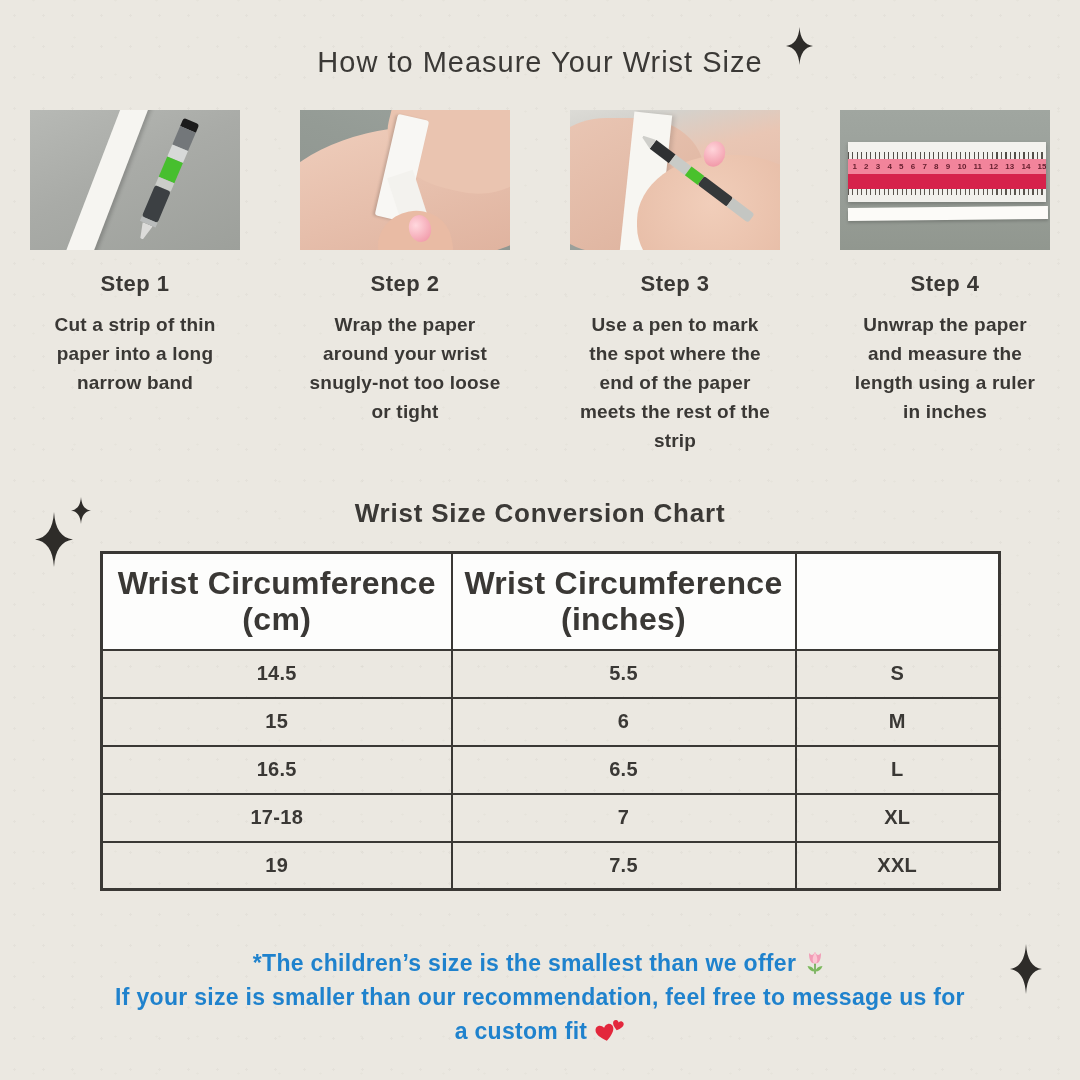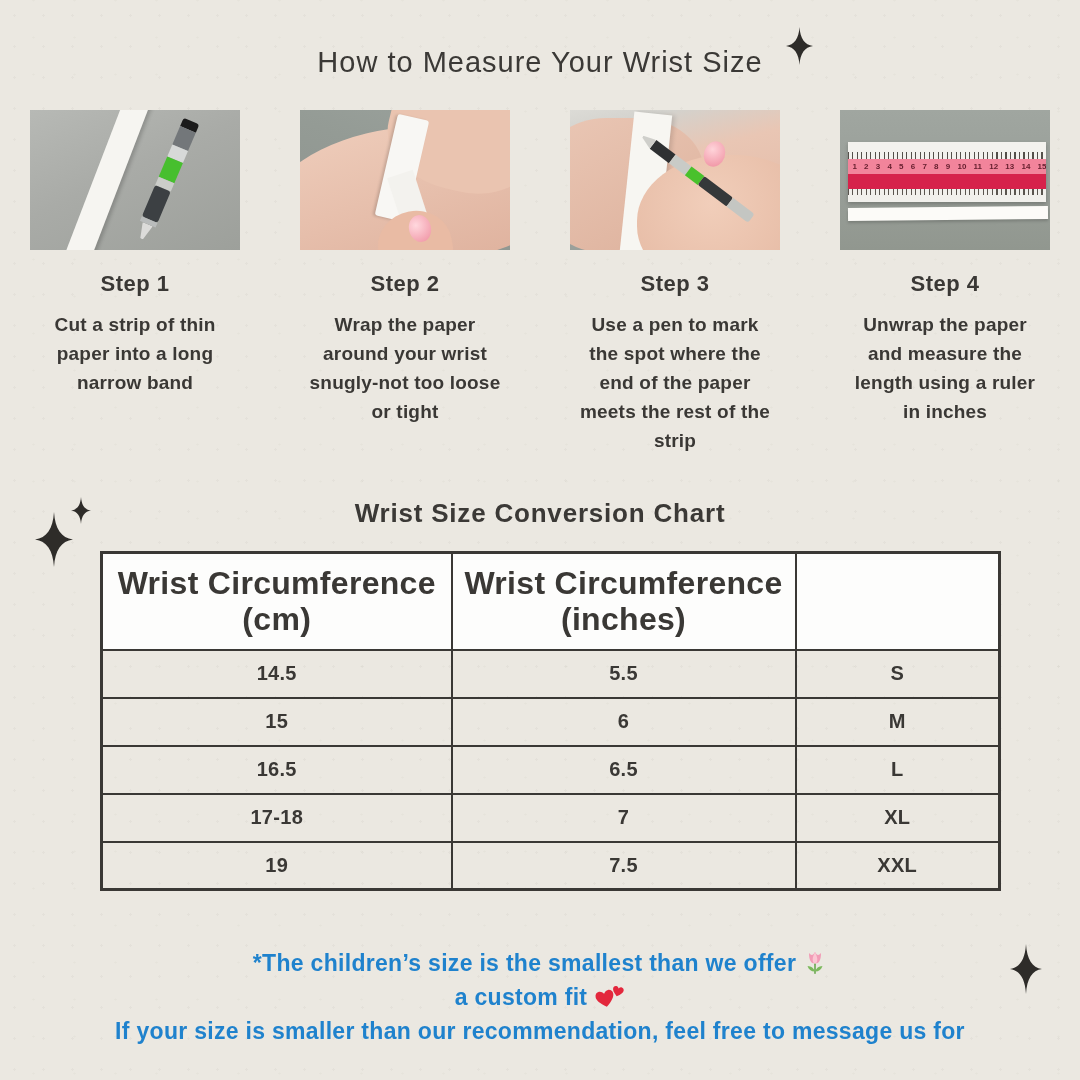--- a/index.html
+++ b/index.html
@@ -271,22 +271,22 @@
   <div class="footnote">
     <span class="line">
       <span>*The children’s size is the smallest than we offer</span><span class="inline-icon"><svg width="24" height="29" viewBox="0 0 24 28">
         <path d="M12 15 C8 15 6 12 6 4.5 C8.5 7.5 10 7 12 3.5 C14 7 15.5 7.5 18 4.5 C18 12 16 15 12 15 Z" fill="#f29cb6"></path>
         <path d="M12 3.5 C10.7 6.5 9.7 8.5 9.7 11 C9.7 13.5 10.7 15 12 15 C13.3 15 14.3 13.5 14.3 11 C14.3 8.5 13.3 6.5 12 3.5 Z" fill="#fbc6d3"></path>
         <rect x="11.2" y="15" width="1.6" height="10.5" rx="0.8" fill="#6aa84f"></rect>
         <path d="M11.8 23 C8 23 5.5 21 4.5 17.5 C8.5 17.8 10.8 19.6 11.8 23 Z" fill="#7cb95c"></path>
         <path d="M12.2 23 C16 23 18.5 21 19.5 17.5 C15.5 17.8 13.2 19.6 12.2 23 Z" fill="#7cb95c"></path>
       </svg></span>
     </span>
+    <span class="line">If your size is smaller than our recommendation, feel free to message us for</span>
     <span class="line">
       <span>a custom fit</span><span class="inline-icon"><svg width="31" height="28" viewBox="0 0 31 28">
         <path transform="rotate(-12 11 15)" d="M11 24 C4.6 19 2 15.4 2 12.2 C2 9.5 4 7.7 6.4 7.7 C8.2 7.7 9.9 8.9 11 10.7 C12.1 8.9 13.8 7.7 15.6 7.7 C18 7.7 20 9.5 20 12.2 C20 15.4 17.4 19 11 24 Z" fill="#e3273c"></path>
         <path transform="rotate(14 24 8)" d="M24 13.5 C20.1 10.4 18.6 8.3 18.6 6.3 C18.6 4.7 19.8 3.6 21.2 3.6 C22.3 3.6 23.3 4.3 24 5.4 C24.7 4.3 25.7 3.6 26.8 3.6 C28.2 3.6 29.4 4.7 29.4 6.3 C29.4 8.3 27.9 10.4 24 13.5 Z" fill="#e3273c"></path>
       </svg></span>
     </span>
-    <span class="line">If your size is smaller than our recommendation, feel free to message us for</span>
   </div>
 
 </div>
 
 </body></html>

